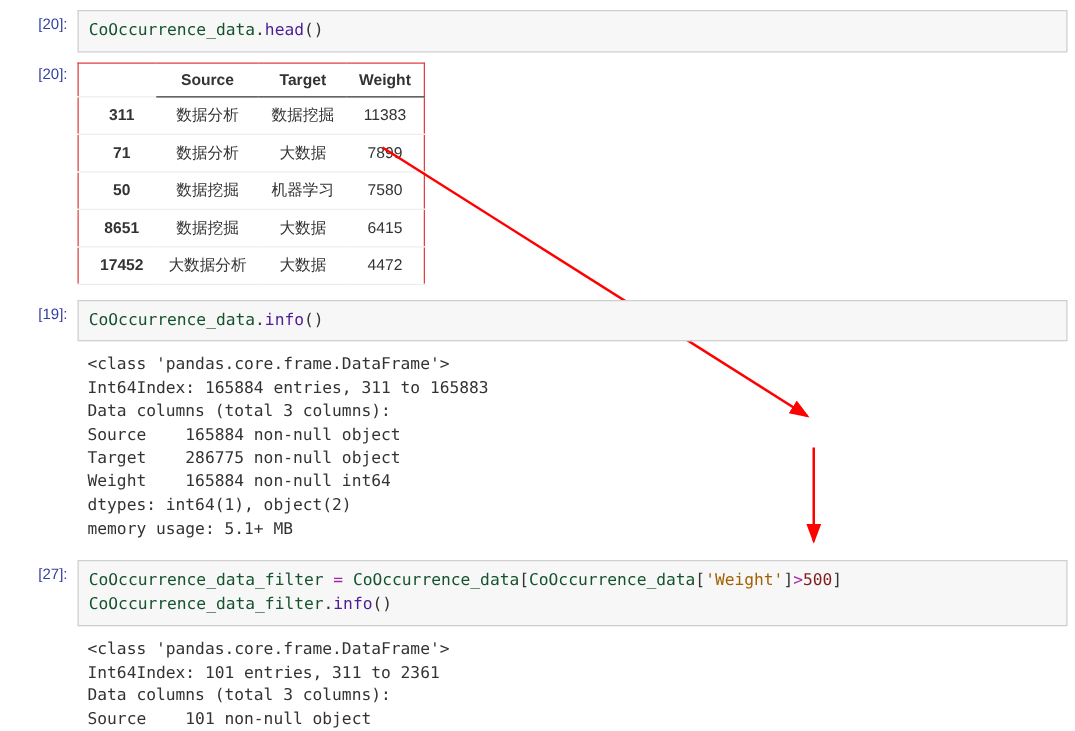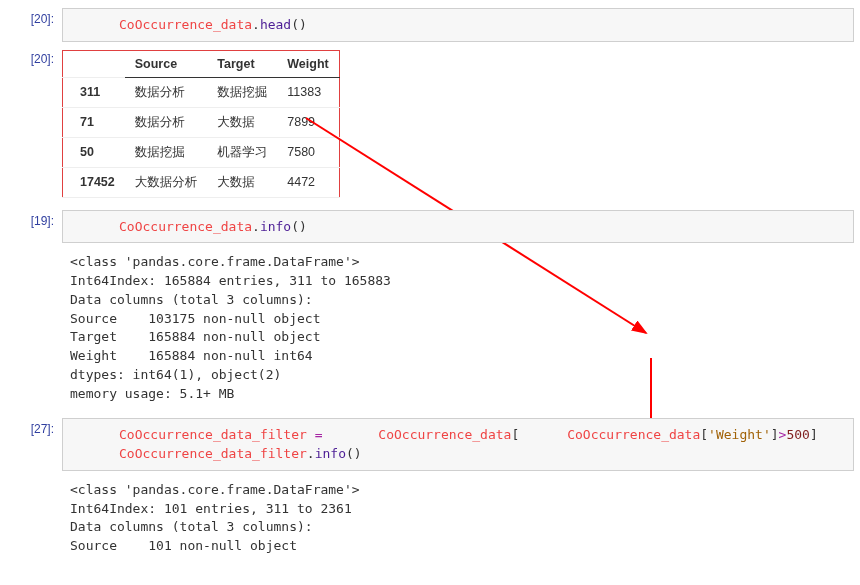--- a/index.html
+++ b/index.html
@@ -39,35 +39,35 @@
     line-height: 1.45;
     color: #333;
   }
   .df-table {
     border: 1px solid #e04040;
     border-collapse: collapse;
     margin: 2px 0 6px 0;
   }
   .df-table th, .df-table td {
     padding: 6px 10px;
-    text-align: left;
+    text-align: center;
     font-size: 12.5px;
     font-family: "Helvetica Neue", Arial, sans-serif;
     border-bottom: 1px solid #eee;
   }
   .df-table th {
     font-weight: bold;
     border-bottom: 1px solid #333;
   }
   .df-table th:first-child {
     border-bottom: 1px solid #eee;
     font-weight: bold;
   }
   .df-table td:first-child { font-weight: bold; padding-left: 17px; }
-  .c-var { color: #ef4444; margin-left: 48px; }
+  .c-var { color: #14532d; }
   .c-call { color: #4c1d95; }
   .c-paren { color: #333; }
   .c-op { color: #a626a4; }
   .c-str { color: #a16207; }
   .c-num { color: #7f1d1d; }
   svg.arrows {
     position: absolute;
     pointer-events: none;
   }
 </style>
@@ -104,20 +104,26 @@
             <td>大数据</td>
             <td>7899</td>
           </tr>
         <tr>
             <td>50</td>
             <td>数据挖掘</td>
             <td>机器学习</td>
             <td>7580</td>
           </tr>
         <tr>
+            <td>8651</td>
+            <td>数据挖掘</td>
+            <td>大数据</td>
+            <td>6415</td>
+          </tr>
+        <tr>
             <td>17452</td>
             <td>大数据分析</td>
             <td>大数据</td>
             <td>4472</td>
           </tr>
       </tbody>
     </table>
   </div>
 
   <svg class="arrows" style="left:290px; top:60px; width:390px; height:340px;">
@@ -134,22 +140,22 @@
 <div class="cell">
   <div class="prompt">[19]:</div>
   <div class="area input-area"><span class="c-var">CoOccurrence_data</span>.<span class="c-call">info</span><span class="c-paren">()</span></div>
 </div>
 
 <div class="cell">
   <div class="prompt"></div>
   <div class="area output-area"><span>&lt;class 'pandas.core.frame.DataFrame'&gt;</span>
 <span>Int64Index: 165884 entries, 311 to 165883</span>
 <span>Data columns (total 3 columns):</span>
-<span>Source    103175 non-null object</span>
-<span>Target    165884 non-null object</span>
+<span>Source    165884 non-null object</span>
+<span>Target    286775 non-null object</span>
 <span>Weight    165884 non-null int64</span>
 <span>dtypes: int64(1), object(2)</span>
 <span>memory usage: 5.1+ MB</span></div>
 </div>
 
 <div class="cell">
   <div class="prompt">[27]:</div>
   <div class="area input-area"><span class="c-var">CoOccurrence_data_filter</span> <span class="c-op">=</span> <span class="c-var">CoOccurrence_data</span>[<span class="c-var">CoOccurrence_data</span>[<span class="c-str">'Weight'</span>]<span class="c-op">&gt;</span><span class="c-num">500</span>]
 <span class="c-var">CoOccurrence_data_filter</span>.<span class="c-call">info</span><span class="c-paren">()</span></div>
 </div>

